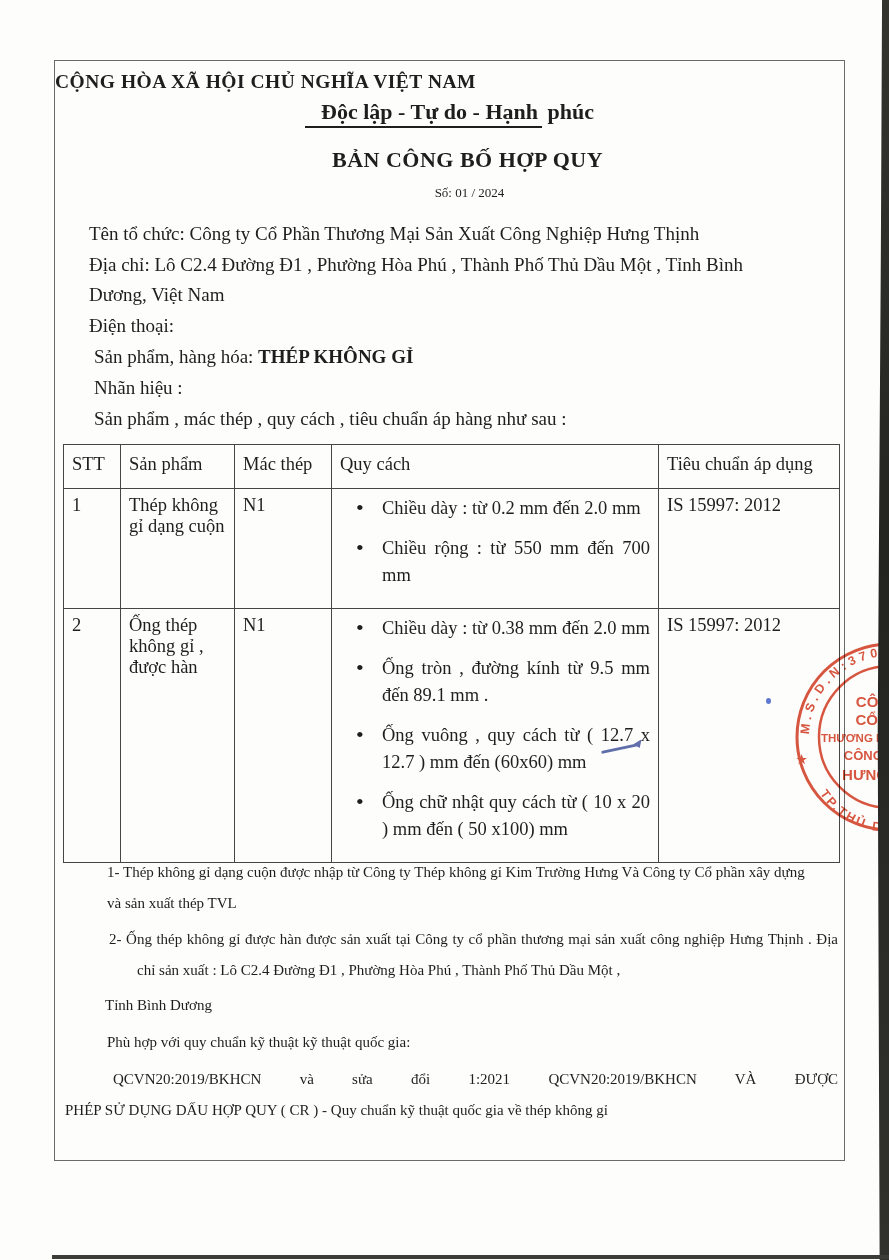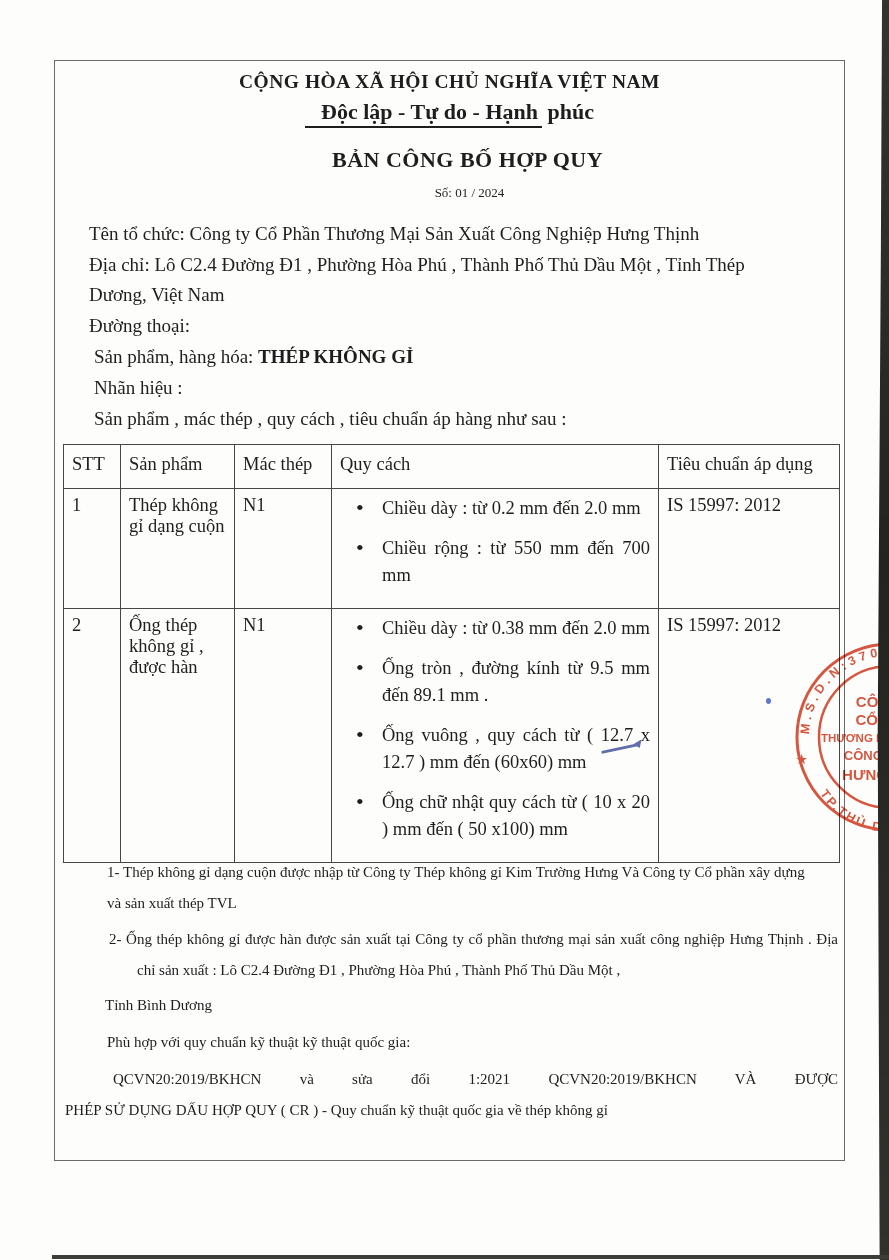--- a/index.html
+++ b/index.html
@@ -8,21 +8,21 @@
     background:#fdfdfc;
     font-family:"Liberation Serif","DejaVu Serif",serif;
     color:#1e1e1e;
   }
   .page-border{
     position:absolute;left:54px;top:60px;width:789px;height:1099px;
     border:1.5px solid #6a6a6a;background:transparent;
   }
   
   .nat-line1{
-    position:absolute;top:10px;left:0;width:100%;text-align:center;
+    position:absolute;top:10px;left:0;width:100%;text-align:left;
     font-size:19.5px;font-weight:bold;letter-spacing:.5px;
   }
   .motto{
     position:absolute;top:38px;left:0;width:100%;text-align:center;
     font-size:22px;font-weight:bold;
   }
   .motto .ul{border-bottom:2px solid #1e1e1e;padding:0 4px 2px 16px;}
   .doc-title{
     position:absolute;top:86px;left:18px;width:100%;text-align:center;
     font-size:22px;font-weight:bold;letter-spacing:.5px;
@@ -117,22 +117,22 @@
   <div class="nat-line1">CỘNG HÒA XÃ HỘI CHỦ NGHĨA VIỆT NAM</div>
 
   <div class="motto"><span class="ul">Độc lập - Tự do - Hạnh</span><span> phúc</span></div>
 
   <div class="doc-title">BẢN CÔNG BỐ HỢP QUY</div>
 
   <div class="doc-number">Số: 01 / 2024</div>
 
   <div class="info">
     <div class="l">Tên tổ chức: Công ty Cổ Phần Thương Mại Sản Xuất Công Nghiệp Hưng Thịnh</div>
-    <div class="l addr">Địa chỉ: Lô C2.4 Đường Đ1 , Phường Hòa Phú , Thành Phố Thủ Dầu Một , Tỉnh Thép Dương, Việt Nam</div>
-    <div class="l">Đường thoại:</div>
+    <div class="l addr">Địa chỉ: Lô C2.4 Đường Đ1 , Phường Hòa Phú , Thành Phố Thủ Dầu Một , Tỉnh Bình Dương, Việt Nam</div>
+    <div class="l">Điện thoại:</div>
     <div class="l indent"><span>Sản phẩm, hàng hóa: </span><span class="bold">THÉP KHÔNG GỈ</span></div>
     <div class="l indent">Nhãn hiệu :</div>
     <div class="l indent">Sản phẩm , mác thép , quy cách , tiêu chuẩn áp hàng như sau :</div>
   </div>
 
   <table class="products">
     <colgroup>
       <col style="width:57px">
         <col style="width:114px">
         <col style="width:97px">

